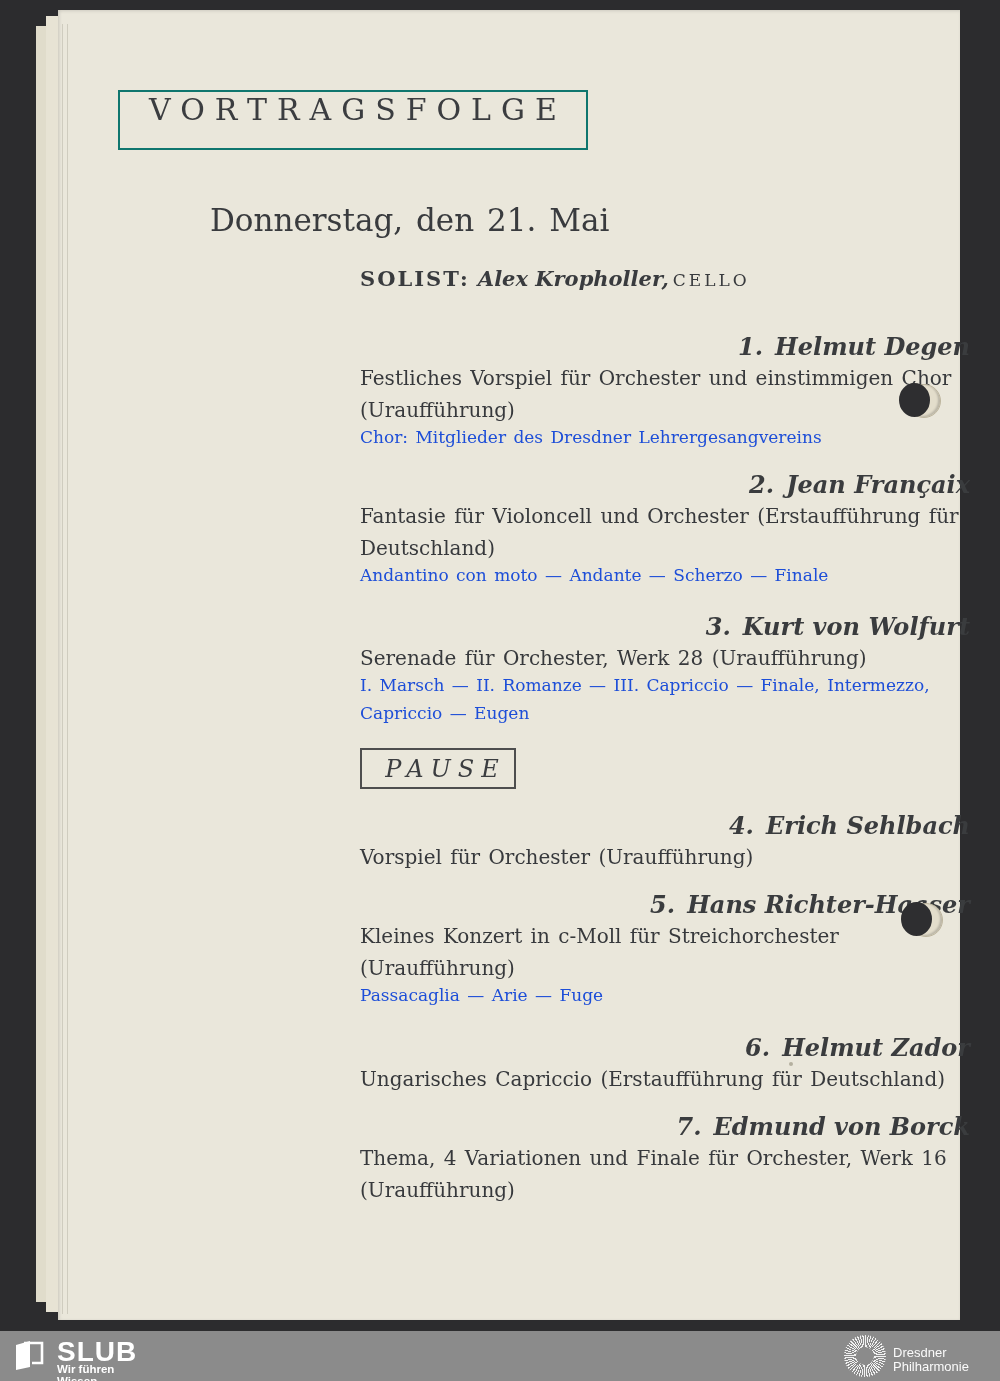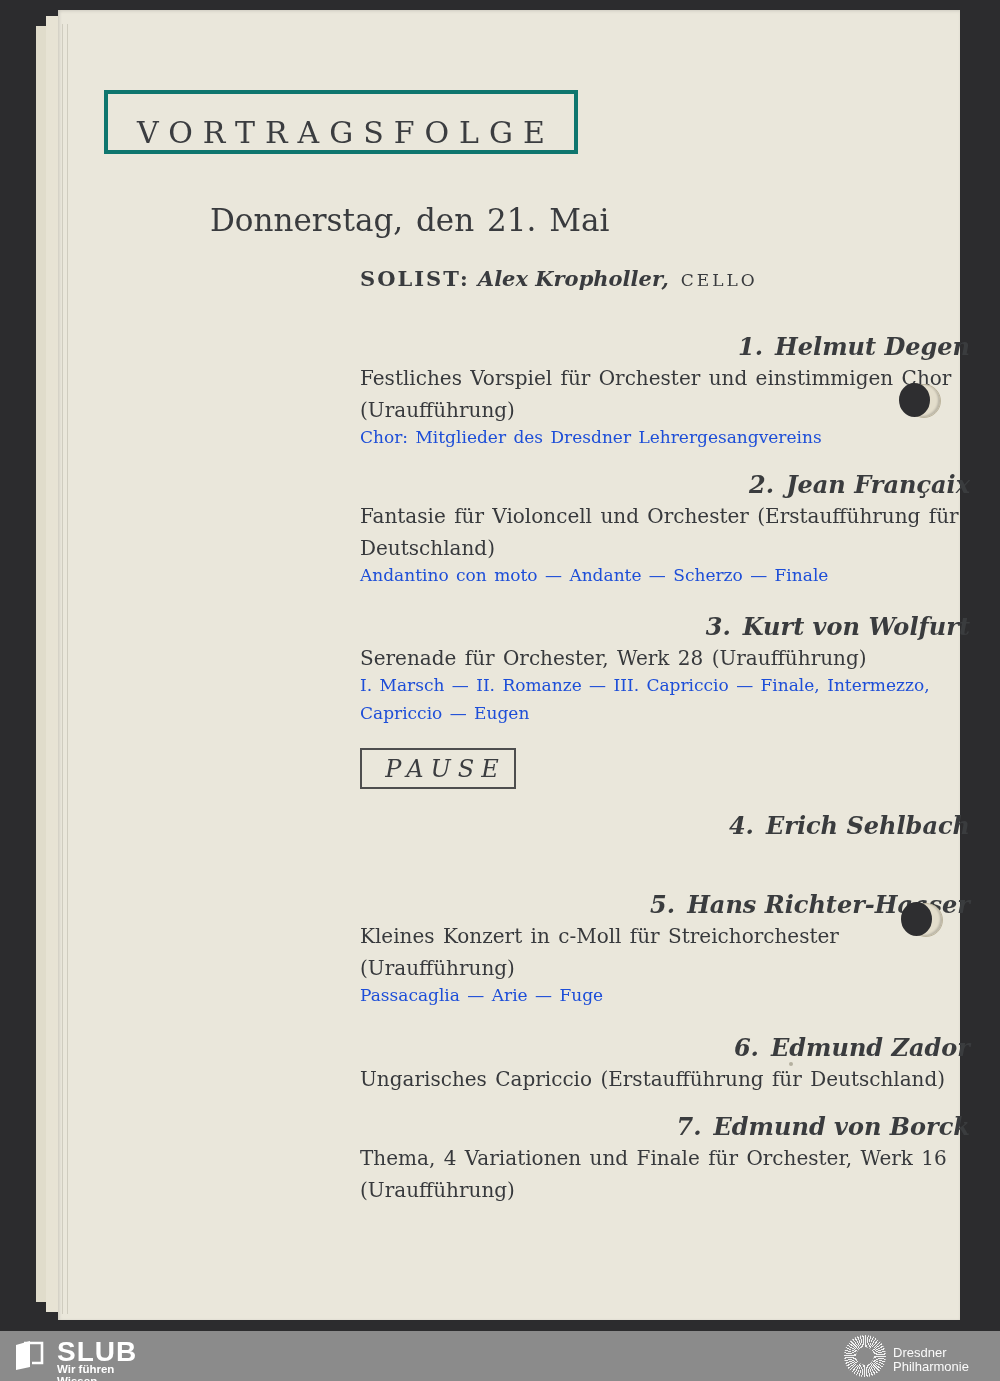--- a/index.html
+++ b/index.html
@@ -15,31 +15,31 @@
   #page{
     left:58px;top:10px;width:902px;height:1310px;
     background:#eae7db;
     box-shadow:inset 2px 0 3px rgba(0,0,0,.08), inset 0 2px 3px rgba(0,0,0,.06);
     color:#3a3c3e;
   }
   .edge-line{position:absolute;top:14px;bottom:6px;width:1px;background:rgba(90,85,65,.18);}
   
   .abs{position:absolute;}
   #title-box{
-    left:46px;top:80px;width:466px;height:56px;
-    border:4px solid #0f766e;
-    display:flex;align-items:flex-end;justify-content:center;
+    left:60px;top:80px;width:466px;height:56px;
+    border:2px solid #0f766e;
+    display:flex;align-items:flex-start;justify-content:center;
   }
   #title-box span{
     font-size:30px;letter-spacing:10px;padding-left:10px;color:#3b3d40;
   }
   #date-line{left:152px;top:192px;font-size:31px;color:#393b3e;word-spacing:3px;}
   #soloist-line{left:302px;top:256px;font-size:21px;color:#393b3e;}
   #soloist-line .sol-label{font-weight:bold;letter-spacing:2px;margin-right:8px;}
-  #soloist-line .sol-name{font-weight:bold;font-style:italic;margin-right:12px;}
+  #soloist-line .sol-name{font-weight:bold;font-style:italic;margin-right:4px;}
   #soloist-line .sol-instr{font-size:17px;letter-spacing:3px;}
   .program-item{position:absolute;left:152px;width:760px;}
   .composer-line{font-size:24px;line-height:30px;font-style:italic;font-weight:bold;color:#3a3c3e;text-align:right;}
   .composer-line .num{margin-right:12px;}
   .work{
     margin-left:150px;font-size:20px;line-height:32px;
     white-space:pre-line;word-spacing:2px;color:#37393c;
   }
   .detail{
     margin-left:150px;margin-top:-3px;font-size:17px;line-height:28px;
@@ -142,35 +142,36 @@
   </div>
 
   <div class="abs" id="pause-box">
     <span>PAUSE</span>
   </div>
 
   <div class="program-item" style="top:801px">
     <div class="composer-line">
       <span class="num">4.</span><span>Erich Sehlbach</span>
     </div>
+    <div class="work">Vorspiel für Orchester (Uraufführung)</div>
     <div class="detail"></div>
   </div>
 
   <div class="program-item" style="top:880px">
     <div class="composer-line">
       <span class="num">5.</span><span>Hans Richter-Haaser</span>
     </div>
     <div class="work">Kleines Konzert in c-Moll für Streichorchester
 (Uraufführung)</div>
     <div class="detail">Passacaglia — Arie — Fuge</div>
   </div>
 
   <div class="program-item" style="top:1023px">
     <div class="composer-line">
-      <span class="num">6.</span><span>Edmund Zador</span>
+      <span class="num">6.</span><span>Helmut Zador</span>
     </div>
     <div class="work">Ungarisches Capriccio (Erstaufführung für Deutschland)</div>
     <div class="detail"></div>
   </div>
 
   <div class="program-item" style="top:1102px">
     <div class="composer-line">
       <span class="num">7.</span><span>Edmund von Borck</span>
     </div>
     <div class="work">Thema, 4 Variationen und Finale für Orchester, Werk 16

